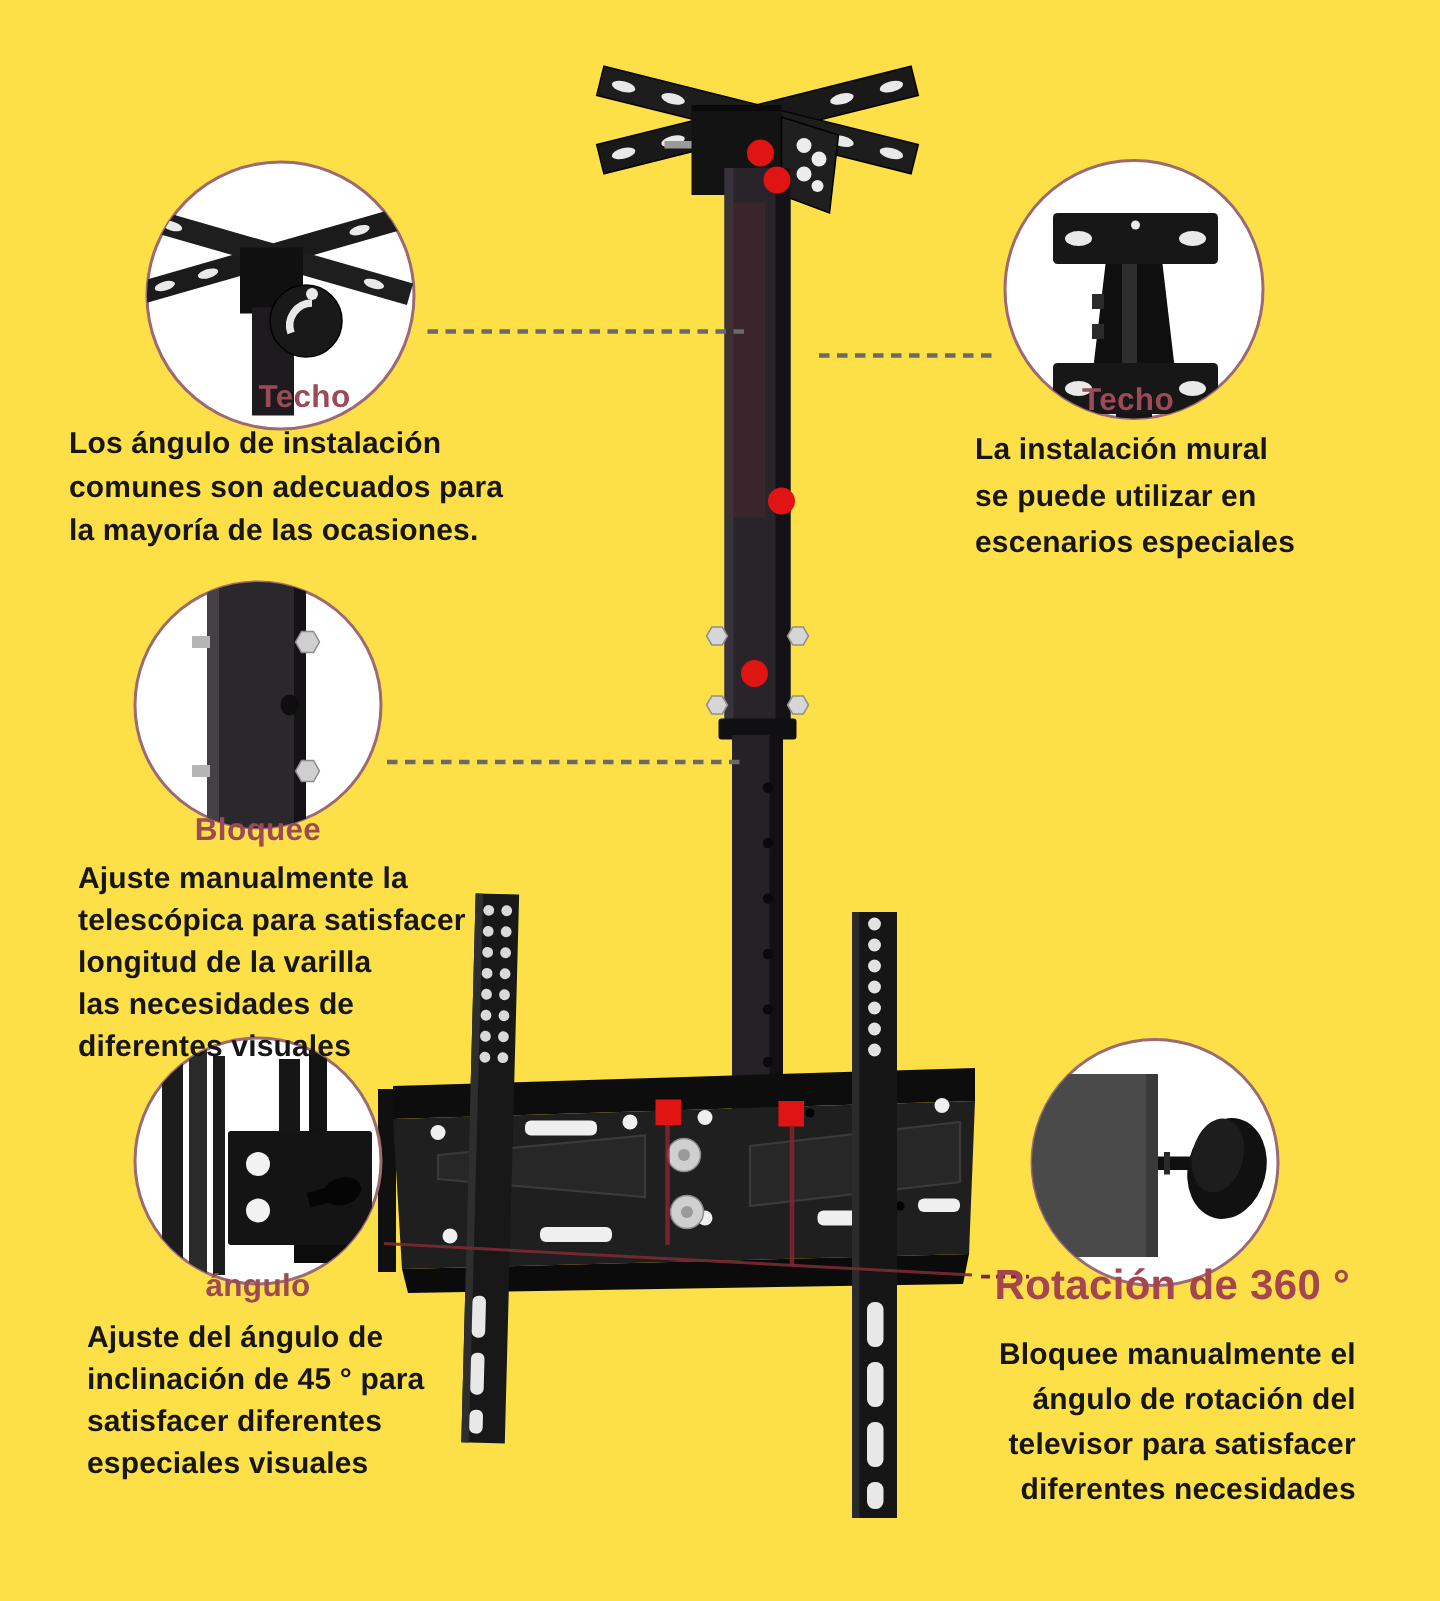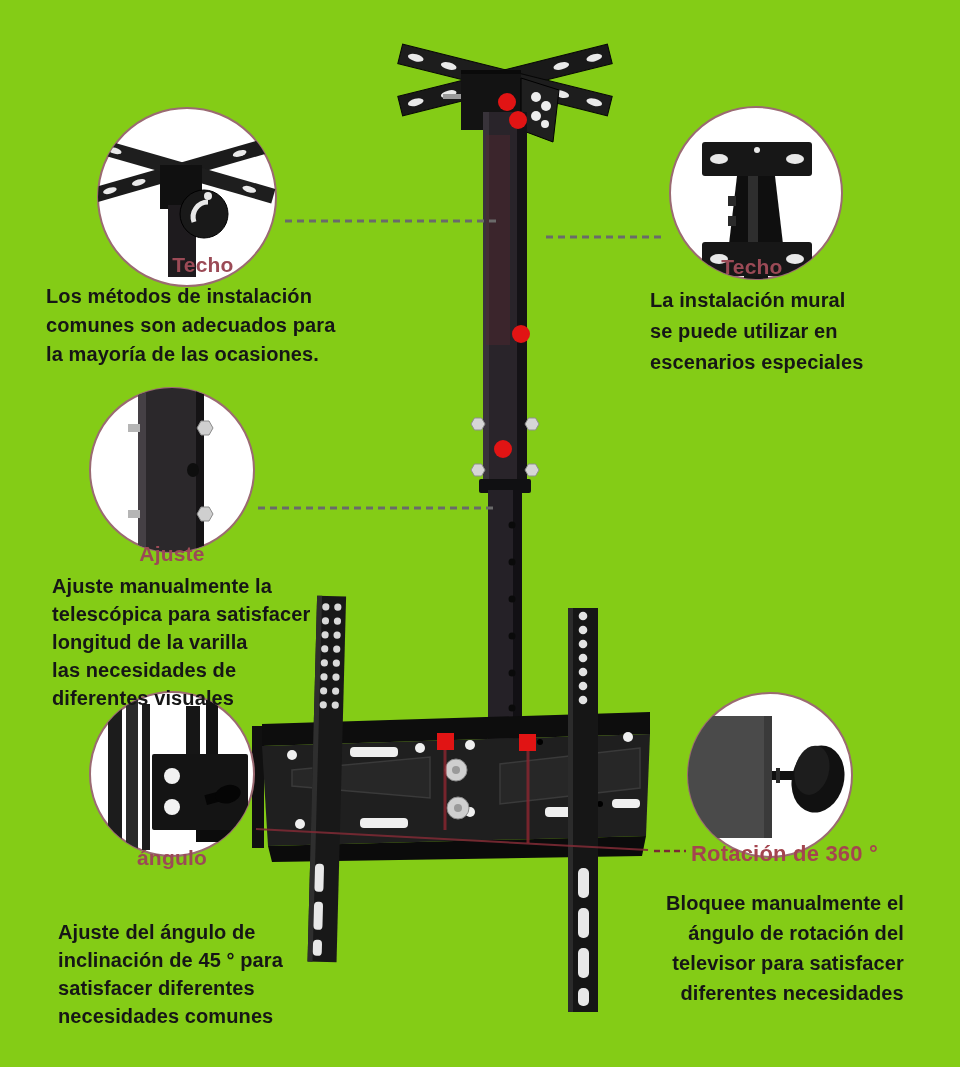--- a/index.html
+++ b/index.html
@@ -1,19 +1,19 @@
 <!DOCTYPE html>
 <html><head>
 <meta charset="utf-8">
 <style>
   html,body{margin:0;padding:0;background:#ffffff;}
   #stage{
     position:relative;
     width:960px;height:1067px;
-    background:#84cc16;
+    background:#fde047;
     font-family:"Liberation Sans", sans-serif;
     overflow:hidden;
   }
   #figure-svg{position:absolute;left:0;top:0;}
   .callout-label{
     position:absolute;
     font-weight:bold;
     font-size:21px;
     color:#9b4a56;
     text-align:center;
@@ -286,50 +286,50 @@
       <circle cx="518" cy="120" r="9"></circle>
       <circle cx="521" cy="334" r="9"></circle>
       <circle cx="503" cy="449" r="9"></circle>
       <rect x="437" y="733" width="17" height="17"></rect>
       <rect x="519" y="734" width="17" height="17"></rect>
     </g>
   </svg>
 
   <div class="callout-label" style="left:123px;top:253px;width:160px;">Techo</div>
   <div class="desc" style="left:46px;top:282px;">
-    <div>Los métodos de instalación</div>
+    <div>Los ángulo de instalación</div>
     <div>comunes son adecuados para</div>
     <div>la mayoría de las ocasiones.</div>
   </div>
 
   <div class="callout-label" style="left:672px;top:255px;width:160px;">Techo</div>
   <div class="desc" style="left:650px;top:285px;line-height:31px;">
     <div>La instalación mural</div>
     <div>se puede utilizar en</div>
     <div>escenarios especiales</div>
   </div>
 
-  <div class="callout-label" style="left:92px;top:542px;width:160px;">Ajuste</div>
+  <div class="callout-label" style="left:92px;top:542px;width:160px;">Bloquee</div>
   <div class="desc" style="left:52px;top:572px;line-height:28px;">
     <div>Ajuste manualmente la</div>
     <div>telescópica para satisfacer</div>
     <div>longitud de la varilla</div>
     <div>las necesidades de</div>
     <div>diferentes visuales</div>
   </div>
 
   <div class="callout-label" style="left:92px;top:846px;width:160px;">ángulo</div>
-  <div class="desc" style="left:58px;top:878px;line-height:28px;margin-top:40px;">
+  <div class="desc" style="left:58px;top:878px;line-height:28px;">
     <div>Ajuste del ángulo de</div>
     <div>inclinación de 45 ° para</div>
     <div>satisfacer diferentes</div>
-    <div>necesidades comunes</div>
-  </div>
-
-  <div class="callout-label left-align" style="left:691px;top:841px;font-size:22px;color:#a4454f;">Rotación de 360 °</div>
+    <div>especiales visuales</div>
+  </div>
+
+  <div class="callout-label left-align" style="left:663px;top:841px;font-size:28px;color:#a4454f;">Rotación de 360 °</div>
   <div class="desc rot" style="left:666px;top:888px;text-align:right;">
     <div>Bloquee manualmente el</div>
     <div>ángulo de rotación del</div>
     <div>televisor para satisfacer</div>
     <div>diferentes necesidades</div>
   </div>
 
 </div>
 
 </body></html>

